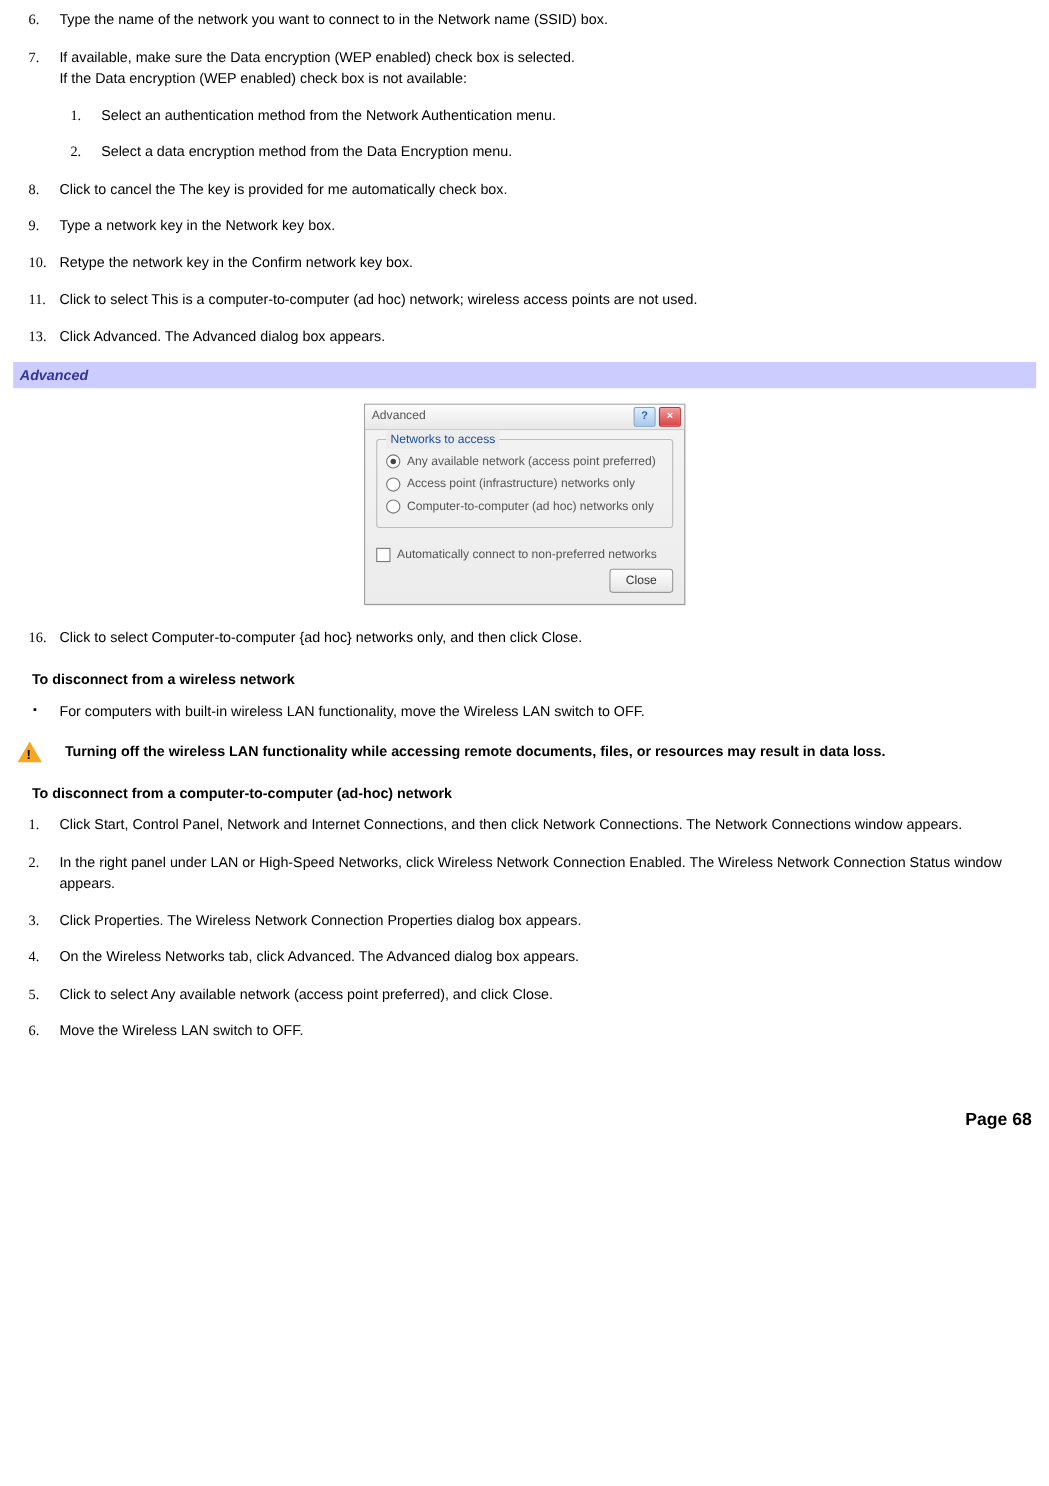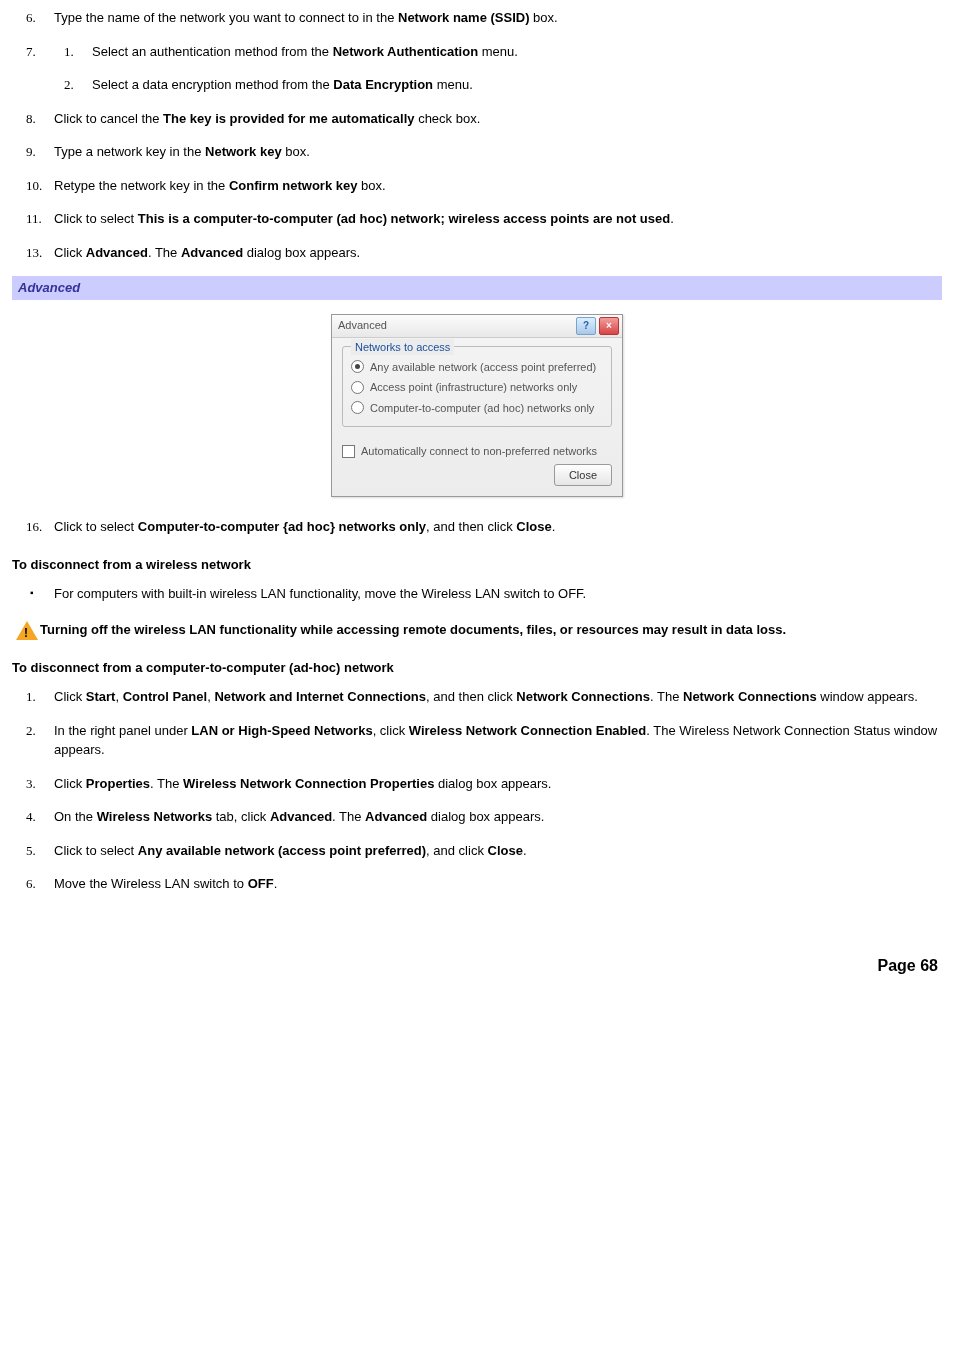--- a/index.html
+++ b/index.html
@@ -121,32 +121,32 @@
   .radio .dot { width:5px;height:5px;border-radius:50%;background:#444; }
   .checkbox {
     width:11px;height:11px;border:1px solid #777;background:#fff;
   }
   .dlg-button-row { display:flex; justify-content:flex-end; }
   .dlg-button {
     border:1px solid #999; border-radius:3px;
     background:linear-gradient(#fefefe,#e6e6e6);
     padding:2px 14px; font-size:11px; color:#333;
   }
-  .heading { font-weight:bold; margin: 18px 0 10px 0; }
+  .heading { font-weight:bold; margin: 18px 0 10px 17px; }
   ul.bullet {
     list-style:none; padding-left:0; margin:0 0 16px 0;
   }
   ul.bullet > li {
     position:relative; padding-left:42px; margin-bottom:10px;
   }
   ul.bullet > li::before {
     content:"▪"; position:absolute; left:18px; top:1px; font-size:10px;
   }
   .warn-box {
-    display:flex; align-items:flex-start; gap:2px;
+    display:flex; align-items:flex-start; gap:21px;
     margin: 6px 0 18px 0;
     font-weight:bold;
   }
   .warn-icon {
     width:0;height:0;
     border-left:11px solid transparent;
     border-right:11px solid transparent;
     border-bottom:19px solid #f5a623;
     position:relative;
     margin-left:4px;
@@ -156,28 +156,28 @@
   .warn-icon::after {
     content:"!";
     position:absolute; left:-3px; top:3px;
     color:#000; font-weight:bold; font-size:12px;
   }
   .warn-text { flex:1; }
   .page-footer {
     text-align:right; font-weight:bold; font-size:16px;
     margin-top:60px; margin-right:4px;
   }
-  b { font-weight:bold; }
+  b { font-weight:normal; }
 </style>
 </head>
 <body>
 
 <ol class="main-list" id="list1">
     <li><span class="num">6.</span><span>Type the name of the network you want to connect to in the <b>Network name (SSID)</b> box.</span></li>
-    <li><span class="num">7.</span><ol class="sub-list">
+    <li><span class="num">7.</span><span>If available, make sure the <b>Data encryption (WEP enabled)</b> check box is selected.<br>If the <b>Data encryption (WEP enabled)</b> check box is not available:</span><ol class="sub-list">
         <li><span class="num">1.</span><span>Select an authentication method from the <b>Network Authentication</b> menu.</span></li>
         <li><span class="num">2.</span><span>Select a data encryption method from the <b>Data Encryption</b> menu.</span></li>
       </ol></li>
     <li><span class="num">8.</span><span>Click to cancel the <b>The key is provided for me automatically</b> check box.</span></li>
     <li><span class="num">9.</span><span>Type a network key in the <b>Network key</b> box.</span></li>
     <li><span class="num">10.</span><span>Retype the network key in the <b>Confirm network key</b> box.</span></li>
     <li><span class="num">11.</span><span>Click to select <b>This is a computer-to-computer (ad hoc) network; wireless access points are not used</b>.</span></li>
     <li><span class="num">13.</span><span>Click <b>Advanced</b>. The <b>Advanced</b> dialog box appears.</span></li>
   </ol>
 

